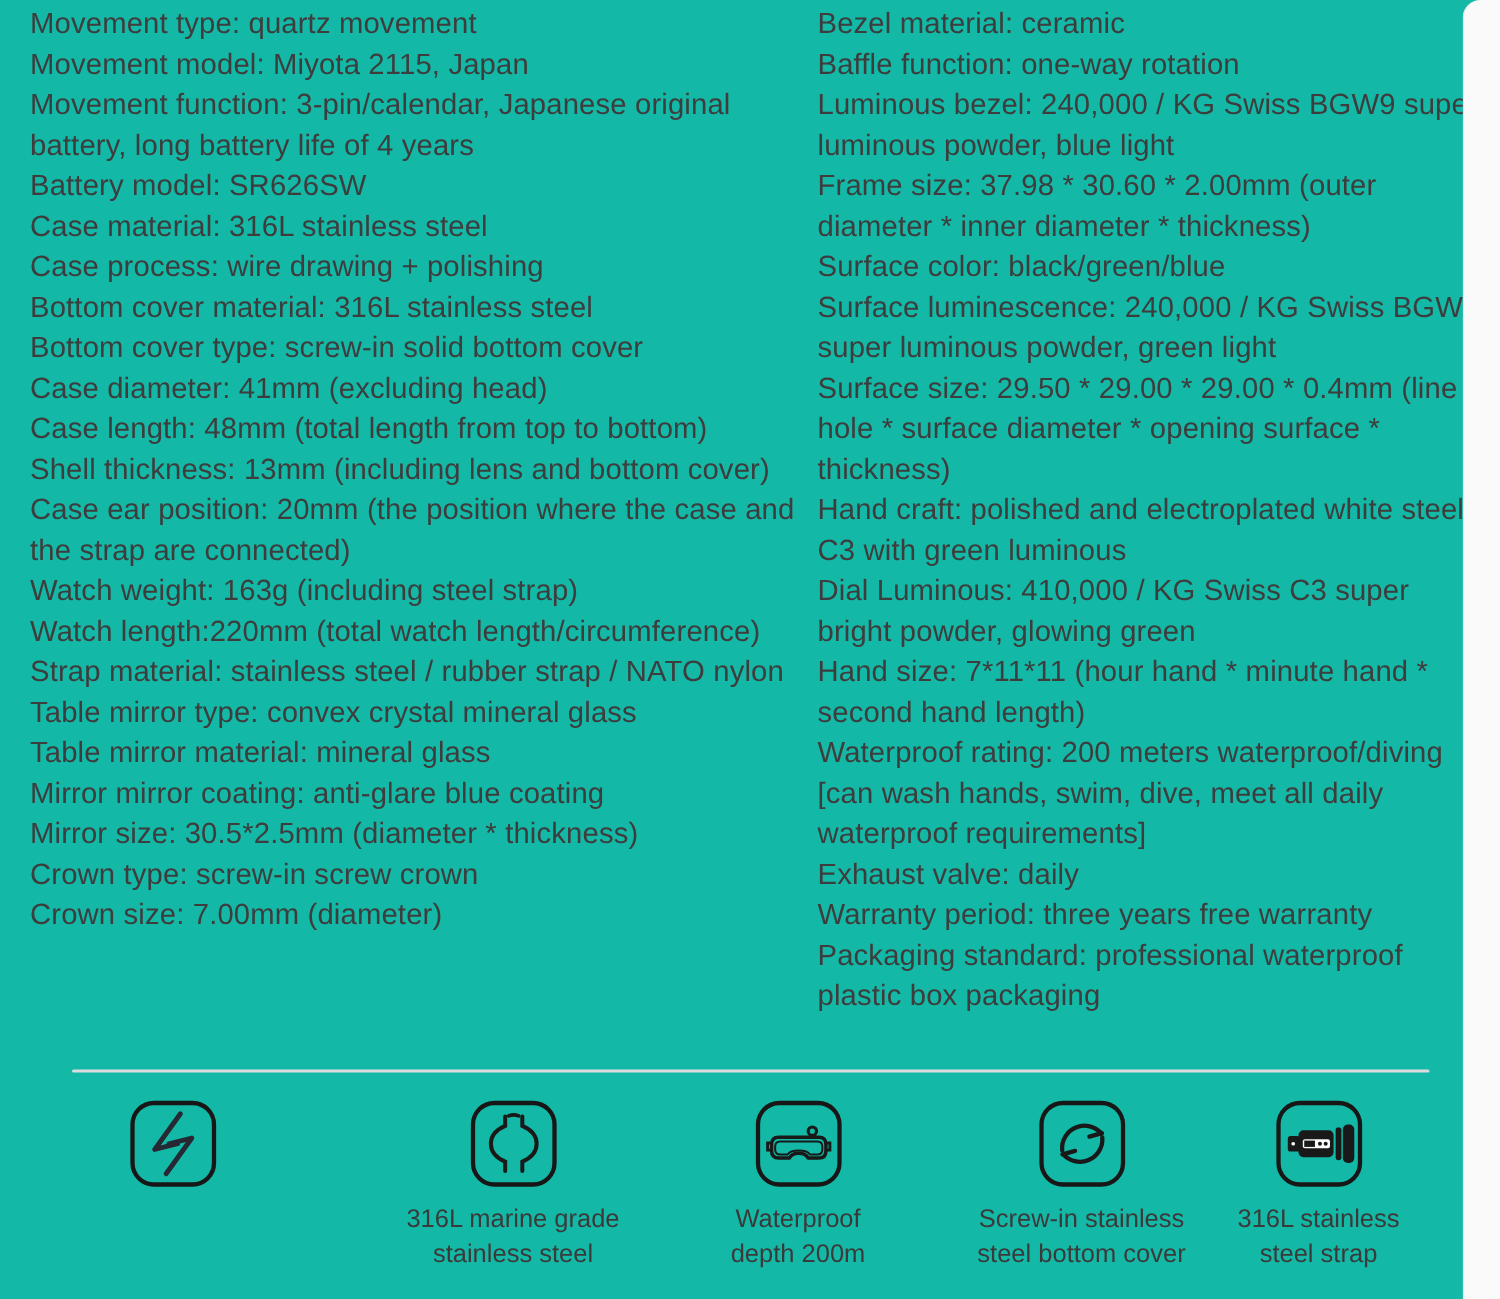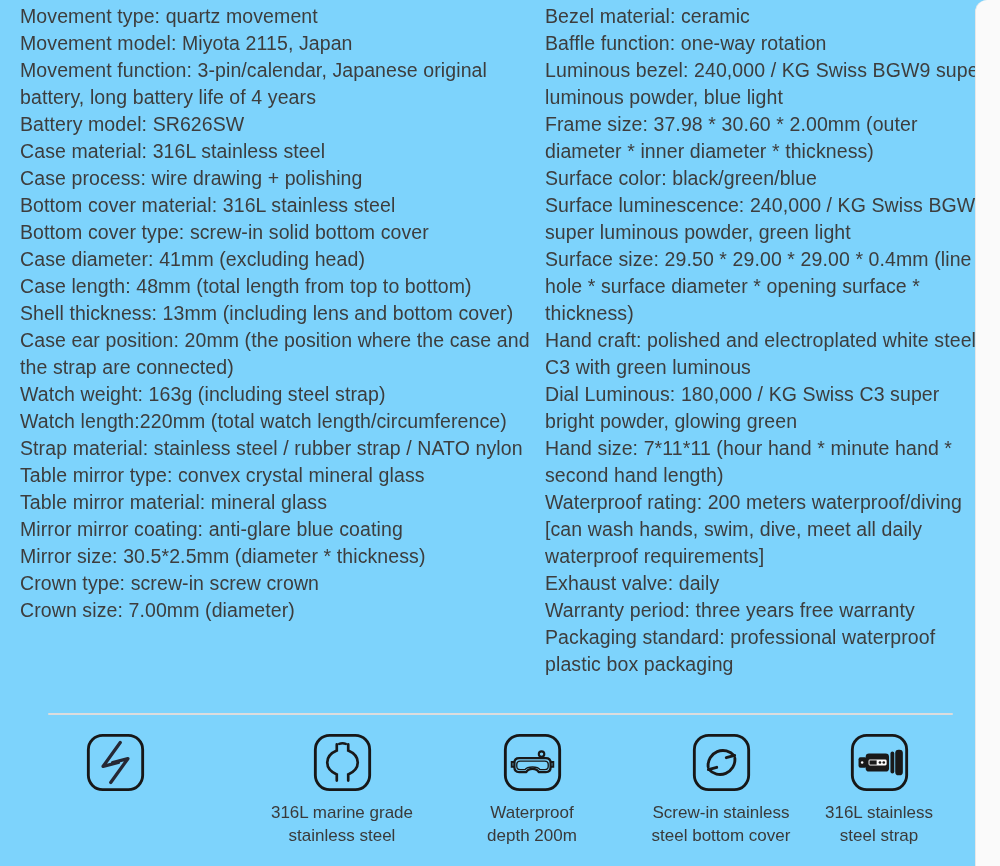--- a/index.html
+++ b/index.html
@@ -1,20 +1,20 @@
 <!DOCTYPE html>
 <html lang="en"><head>
 <meta charset="utf-8">
 <style>
   html, body { margin: 0; padding: 0; }
   .page {
     position: relative;
     width: 1000px;
     height: 866px;
-    background: #7dd3fc;
+    background: #14b8a6;
     font-family: "Liberation Sans", sans-serif;
     color: #3d3d3d;
     overflow: hidden;
   }
   .cols {
     position: absolute;
     left: 20px;
     top: 3px;
     display: flex;
     gap: 14px;
@@ -112,21 +112,21 @@
       </div>
     <div class="col col-right">
         <div class="spec-line">Bezel material: ceramic</div>
         <div class="spec-line">Baffle function: one-way rotation</div>
         <div class="spec-line">Luminous bezel: 240,000 / KG Swiss BGW9 super luminous powder, blue light</div>
         <div class="spec-line">Frame size: 37.98 * 30.60 * 2.00mm (outer diameter * inner diameter * thickness)</div>
         <div class="spec-line">Surface color: black/green/blue</div>
         <div class="spec-line">Surface luminescence: 240,000 / KG Swiss BGW9 super luminous powder, green light</div>
         <div class="spec-line">Surface size: 29.50 * 29.00 * 29.00 * 0.4mm (line hole * surface diameter * opening surface * thickness)</div>
         <div class="spec-line">Hand craft: polished and electroplated white steel C3 with green luminous</div>
-        <div class="spec-line">Dial Luminous: 180,000 / KG Swiss C3 super bright powder, glowing green</div>
+        <div class="spec-line">Dial Luminous: 410,000 / KG Swiss C3 super bright powder, glowing green</div>
         <div class="spec-line">Hand size: 7*11*11 (hour hand * minute hand * second hand length)</div>
         <div class="spec-line">Waterproof rating: 200 meters waterproof/diving [can wash hands, swim, dive, meet all daily waterproof requirements]</div>
         <div class="spec-line">Exhaust valve: daily</div>
         <div class="spec-line">Warranty period: three years free warranty</div>
         <div class="spec-line">Packaging standard: professional waterproof plastic box packaging</div>
       </div>
   </div>
   <div class="divider"></div>
   <div class="features">
       <div class="feature">

